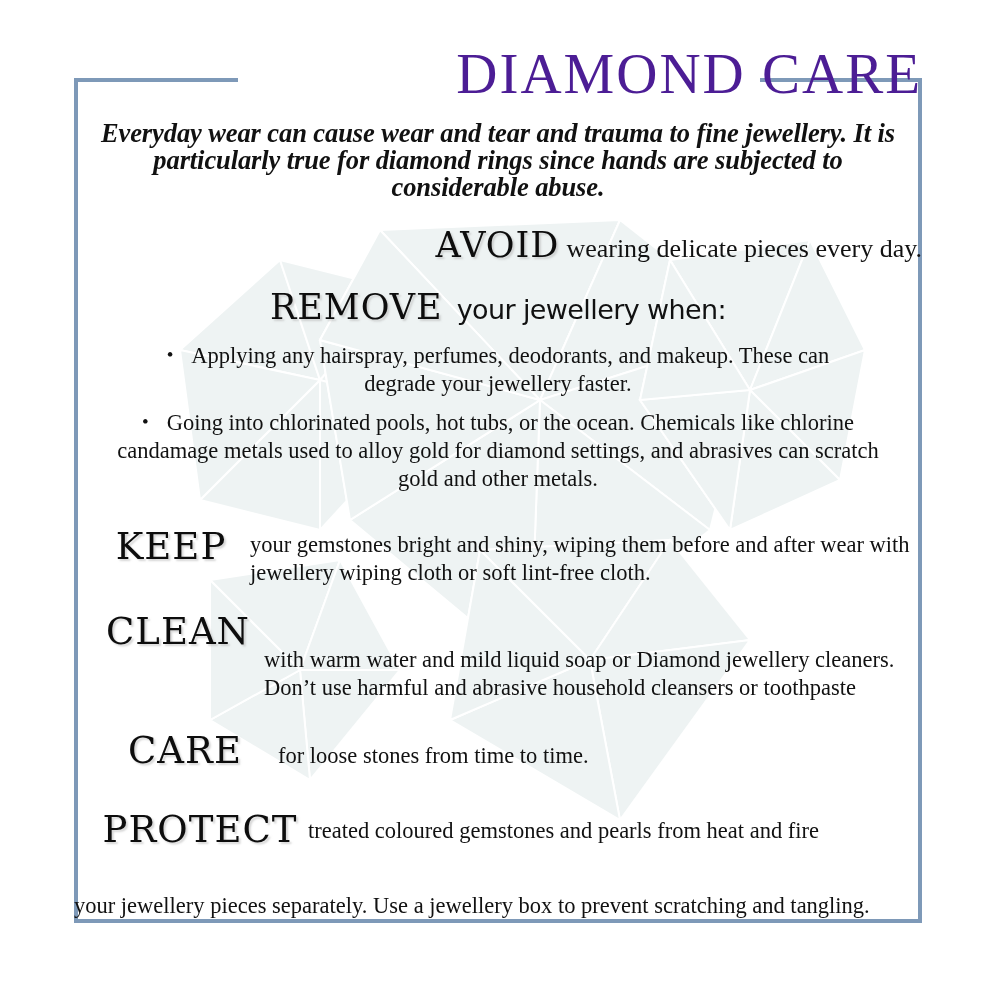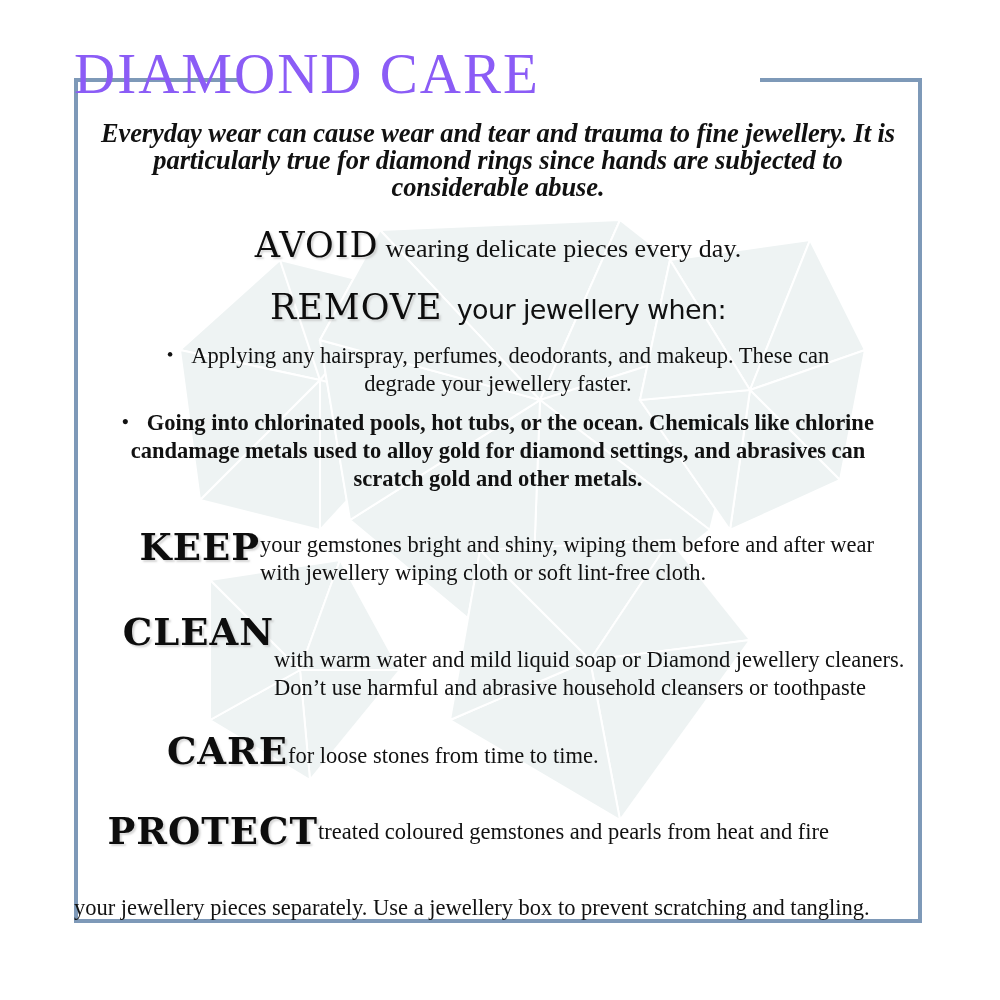--- a/index.html
+++ b/index.html
@@ -64,25 +64,25 @@
     height: 845px;
     box-sizing: border-box;
     z-index: 3;
   }
 
   #title {
     position: absolute;
     left: 0;
     top: -36px;
     width: 848px;
-    text-align: left;
+    text-align: right;
     font-family: "Liberation Serif", serif;
     font-size: 57px;
     letter-spacing: 2px;
-    color: #8b5cf6;
+    color: #4c1d95;
     line-height: 64px;
     white-space: nowrap;
   }
 
   #intro {
     margin: 42px 26px 13px 26px;
     text-align: center;
     font-style: italic;
     font-weight: bold;
     font-size: 26.5px;
@@ -96,21 +96,21 @@
     font-weight: normal;
     letter-spacing: 1px;
     color: #0d0d0d;
     text-shadow: 2px 2px 2px rgba(180,180,180,0.55);
     white-space: nowrap;
   }
 
   
   .line-avoid {
     margin-top: 24px;
-    text-align: center;
+    text-align: right;
   }
   .line-avoid .bigword { font-size: 35px; }
   .line-avoid .tail {
     font-size: 26px;
     margin-left: 7px;
   }
 
   
   .line-remove {
     margin-top: 22px;
@@ -136,34 +136,33 @@
     font-size: 22.5px;
     line-height: 28px;
     margin-bottom: 10px;
   }
   ul.bullets li .dot {
     font-size: 19px;
     vertical-align: 2px;
     margin-right: 18px;
   }
   li.b1 { padding: 0 62px; }
-  li.b2 { padding: 0 34px; font-weight: bold; }
+  li.b2 { padding: 0 34px; }
 
   
   .row {
     display: flex;
     align-items: flex-start;
     margin-top: 18px;
     padding-right: 10px;
   }
   .row .label {
     flex: 0 0 auto;
-    text-align: right;
-    padding-left: 28px;
-    font-weight: bold;
+    text-align: center;
+    padding-left: 18px;
   }
   .row .body {
     flex: 1 1 auto;
     font-size: 22.5px;
     line-height: 27.5px;
   }
 
   .row-keep .label    { font-size: 37px; width: 158px; }
   .row-keep .body     { padding-top: 6px; }
   .row-clean .label   { font-size: 37px; width: 172px; }

